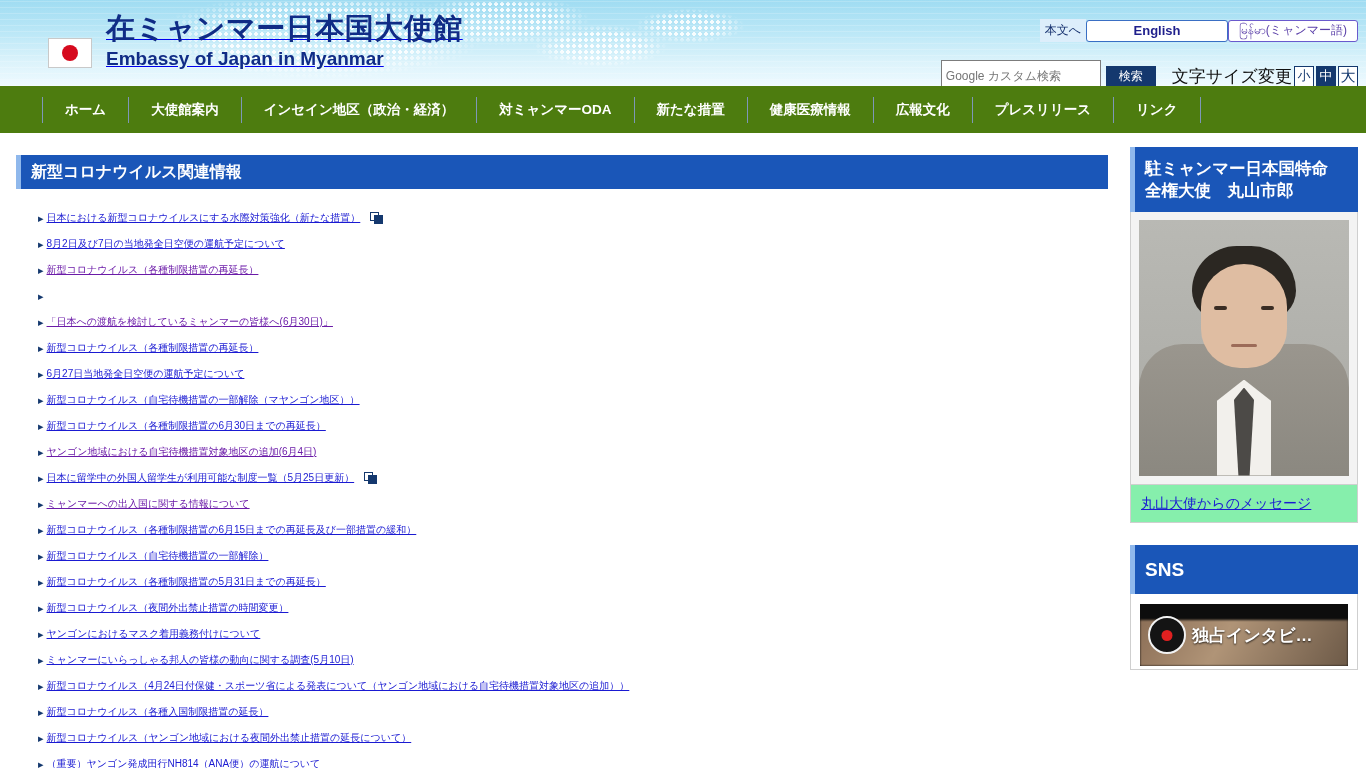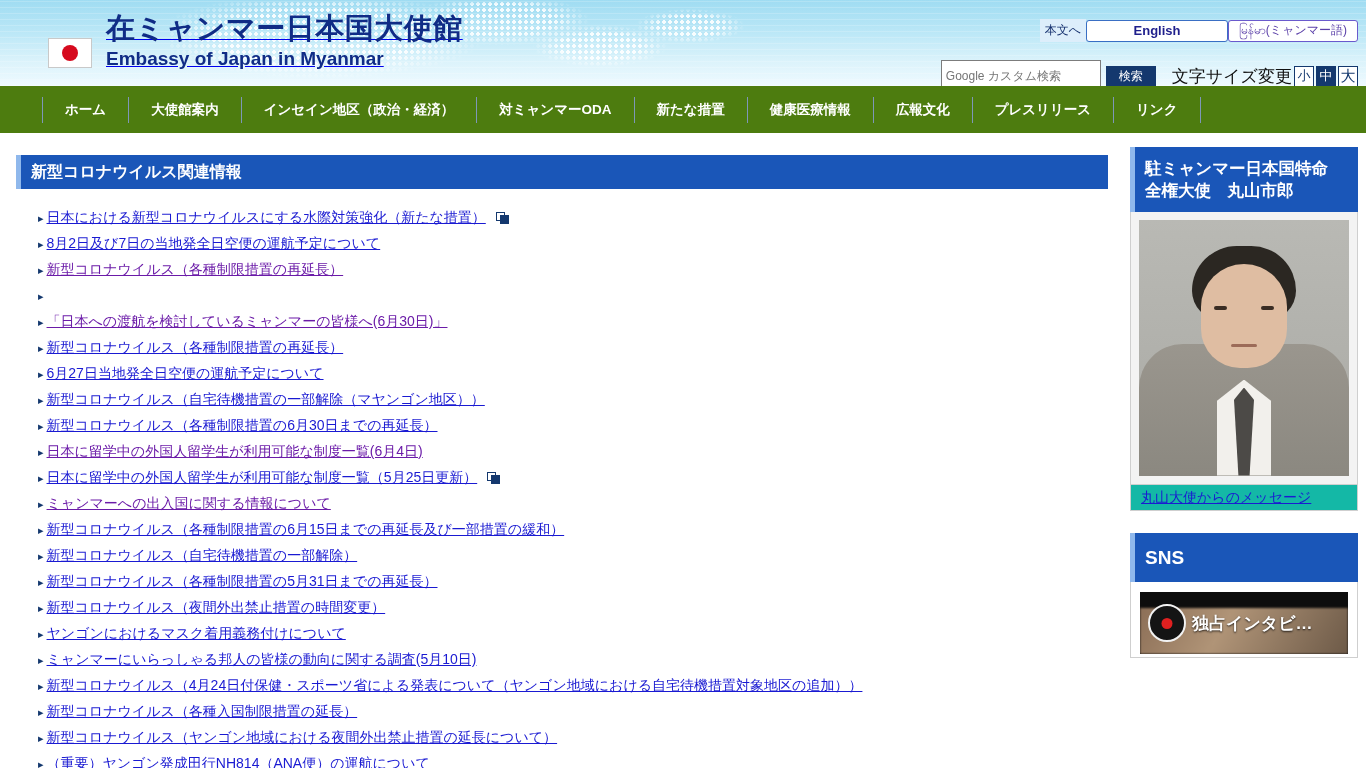--- a/index.html
+++ b/index.html
@@ -141,21 +141,21 @@
   .link-row {
     display: flex; align-items: center;
     height: 26px; font-size: 14px; white-space: nowrap;
   }
   .bullet {
     color: #14386e; font-size: 11px;
     margin-right: 3px; line-height: 1;
   }
   .lnk {
     color: #1a1ad2; text-decoration: underline;
-    font-size: 14px; white-space: nowrap;
+    font-size: 10px; white-space: nowrap;
   }
   .lnk.visited { color: #6b1ba8; }
   .ext-icon {
     display: inline-block; position: relative;
     width: 13px; height: 12px; margin-left: 10px; flex: none;
   }
   .ext-icon i {
     position: absolute; display: block; box-sizing: border-box;
   }
   .ext-icon i.back { left: 0; top: 0; width: 9px; height: 9px; border: 1.5px solid #14386e; background: #fff; }
@@ -209,21 +209,21 @@
     width: 54px; height: 96px; background: #f2f0ec;
     clip-path: polygon(50% 0, 100% 22%, 100% 100%, 0 100%, 0 22%);
   }
   .photo .tie {
     position: absolute; left: 50%; bottom: 0; transform: translateX(-50%);
     width: 20px; height: 88px; background: #4c4a47;
     clip-path: polygon(50% 0, 100% 14%, 78% 100%, 22% 100%, 0 14%);
   }
   .msg-link-wrap {
     border: 1px solid #cfcfcf; border-top: none;
-    background: #14b8a6; padding: 3px 10px; font-family: Liberation Serif, serif;
+    background: #86efac; padding: 9px 10px; font-family: Liberation Serif, serif;
   }
   .msg-link { color: #1a1ad2; font-size: 14px; text-decoration: underline; }
 
   .sns-box { margin-top: 22px; }
   .sns-body {
     border: 1px solid #cfcfcf; border-top: none;
     background: #fff; padding: 10px 9px 0 9px; height: 76px; overflow: hidden;
   }
   .video-thumb {
     position: relative; width: 100%; height: 62px; background: #0d0d0d; overflow: hidden;
@@ -331,21 +331,21 @@
         <li class="link-row">
           <span class="bullet">▸</span>
           <a class="lnk" href="#">新型コロナウイルス（自宅待機措置の一部解除（マヤンゴン地区））</a>
         </li>
         <li class="link-row">
           <span class="bullet">▸</span>
           <a class="lnk" href="#">新型コロナウイルス（各種制限措置の6月30日までの再延長）</a>
         </li>
         <li class="link-row">
           <span class="bullet">▸</span>
-          <a class="lnk visited" href="#">日本に留学中の外国人留学生が利用可能な制度一覧(6月4日)</a>
+          <a class="lnk visited" href="#">ヤンゴン地域における自宅待機措置対象地区の追加(6月4日)</a>
         </li>
         <li class="link-row">
           <span class="bullet">▸</span>
           <a class="lnk" href="#">日本に留学中の外国人留学生が利用可能な制度一覧（5月25日更新）</a>
           <span class="ext-icon">
             <i class="back"></i>
             <i class="front"></i>
           </span>
         </li>
         <li class="link-row">

